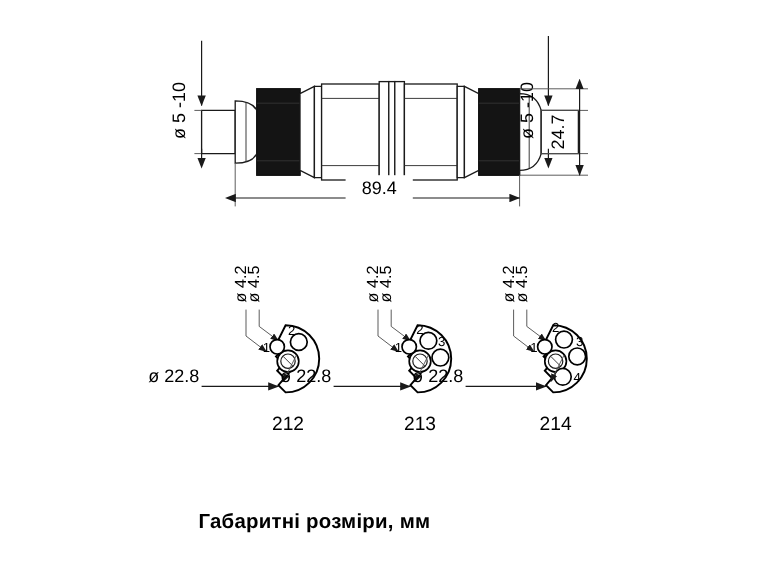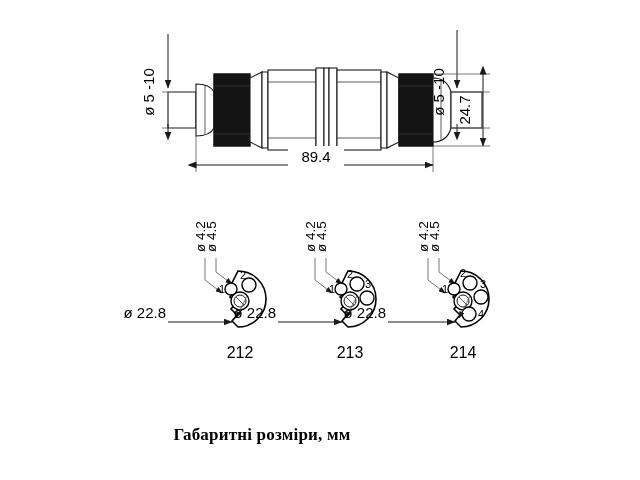--- a/index.html
+++ b/index.html
@@ -27,21 +27,21 @@
     width: 640px;
     height: 480px;
     display: block;
   }
   .caption {
     position: absolute;
     left: 0;
     top: 425px;
     width: 524px;
     text-align: center;
-    font-family: Liberation Serif, serif;
+    font-family: Liberation Sans, sans-serif;
     font-size: 17px;
     font-weight: bold;
     letter-spacing: 0.2px;
     color: #000000;
   }
   svg text {
     font-family: "Liberation Sans", sans-serif;
     fill: #000000;
     stroke: none;
   }

